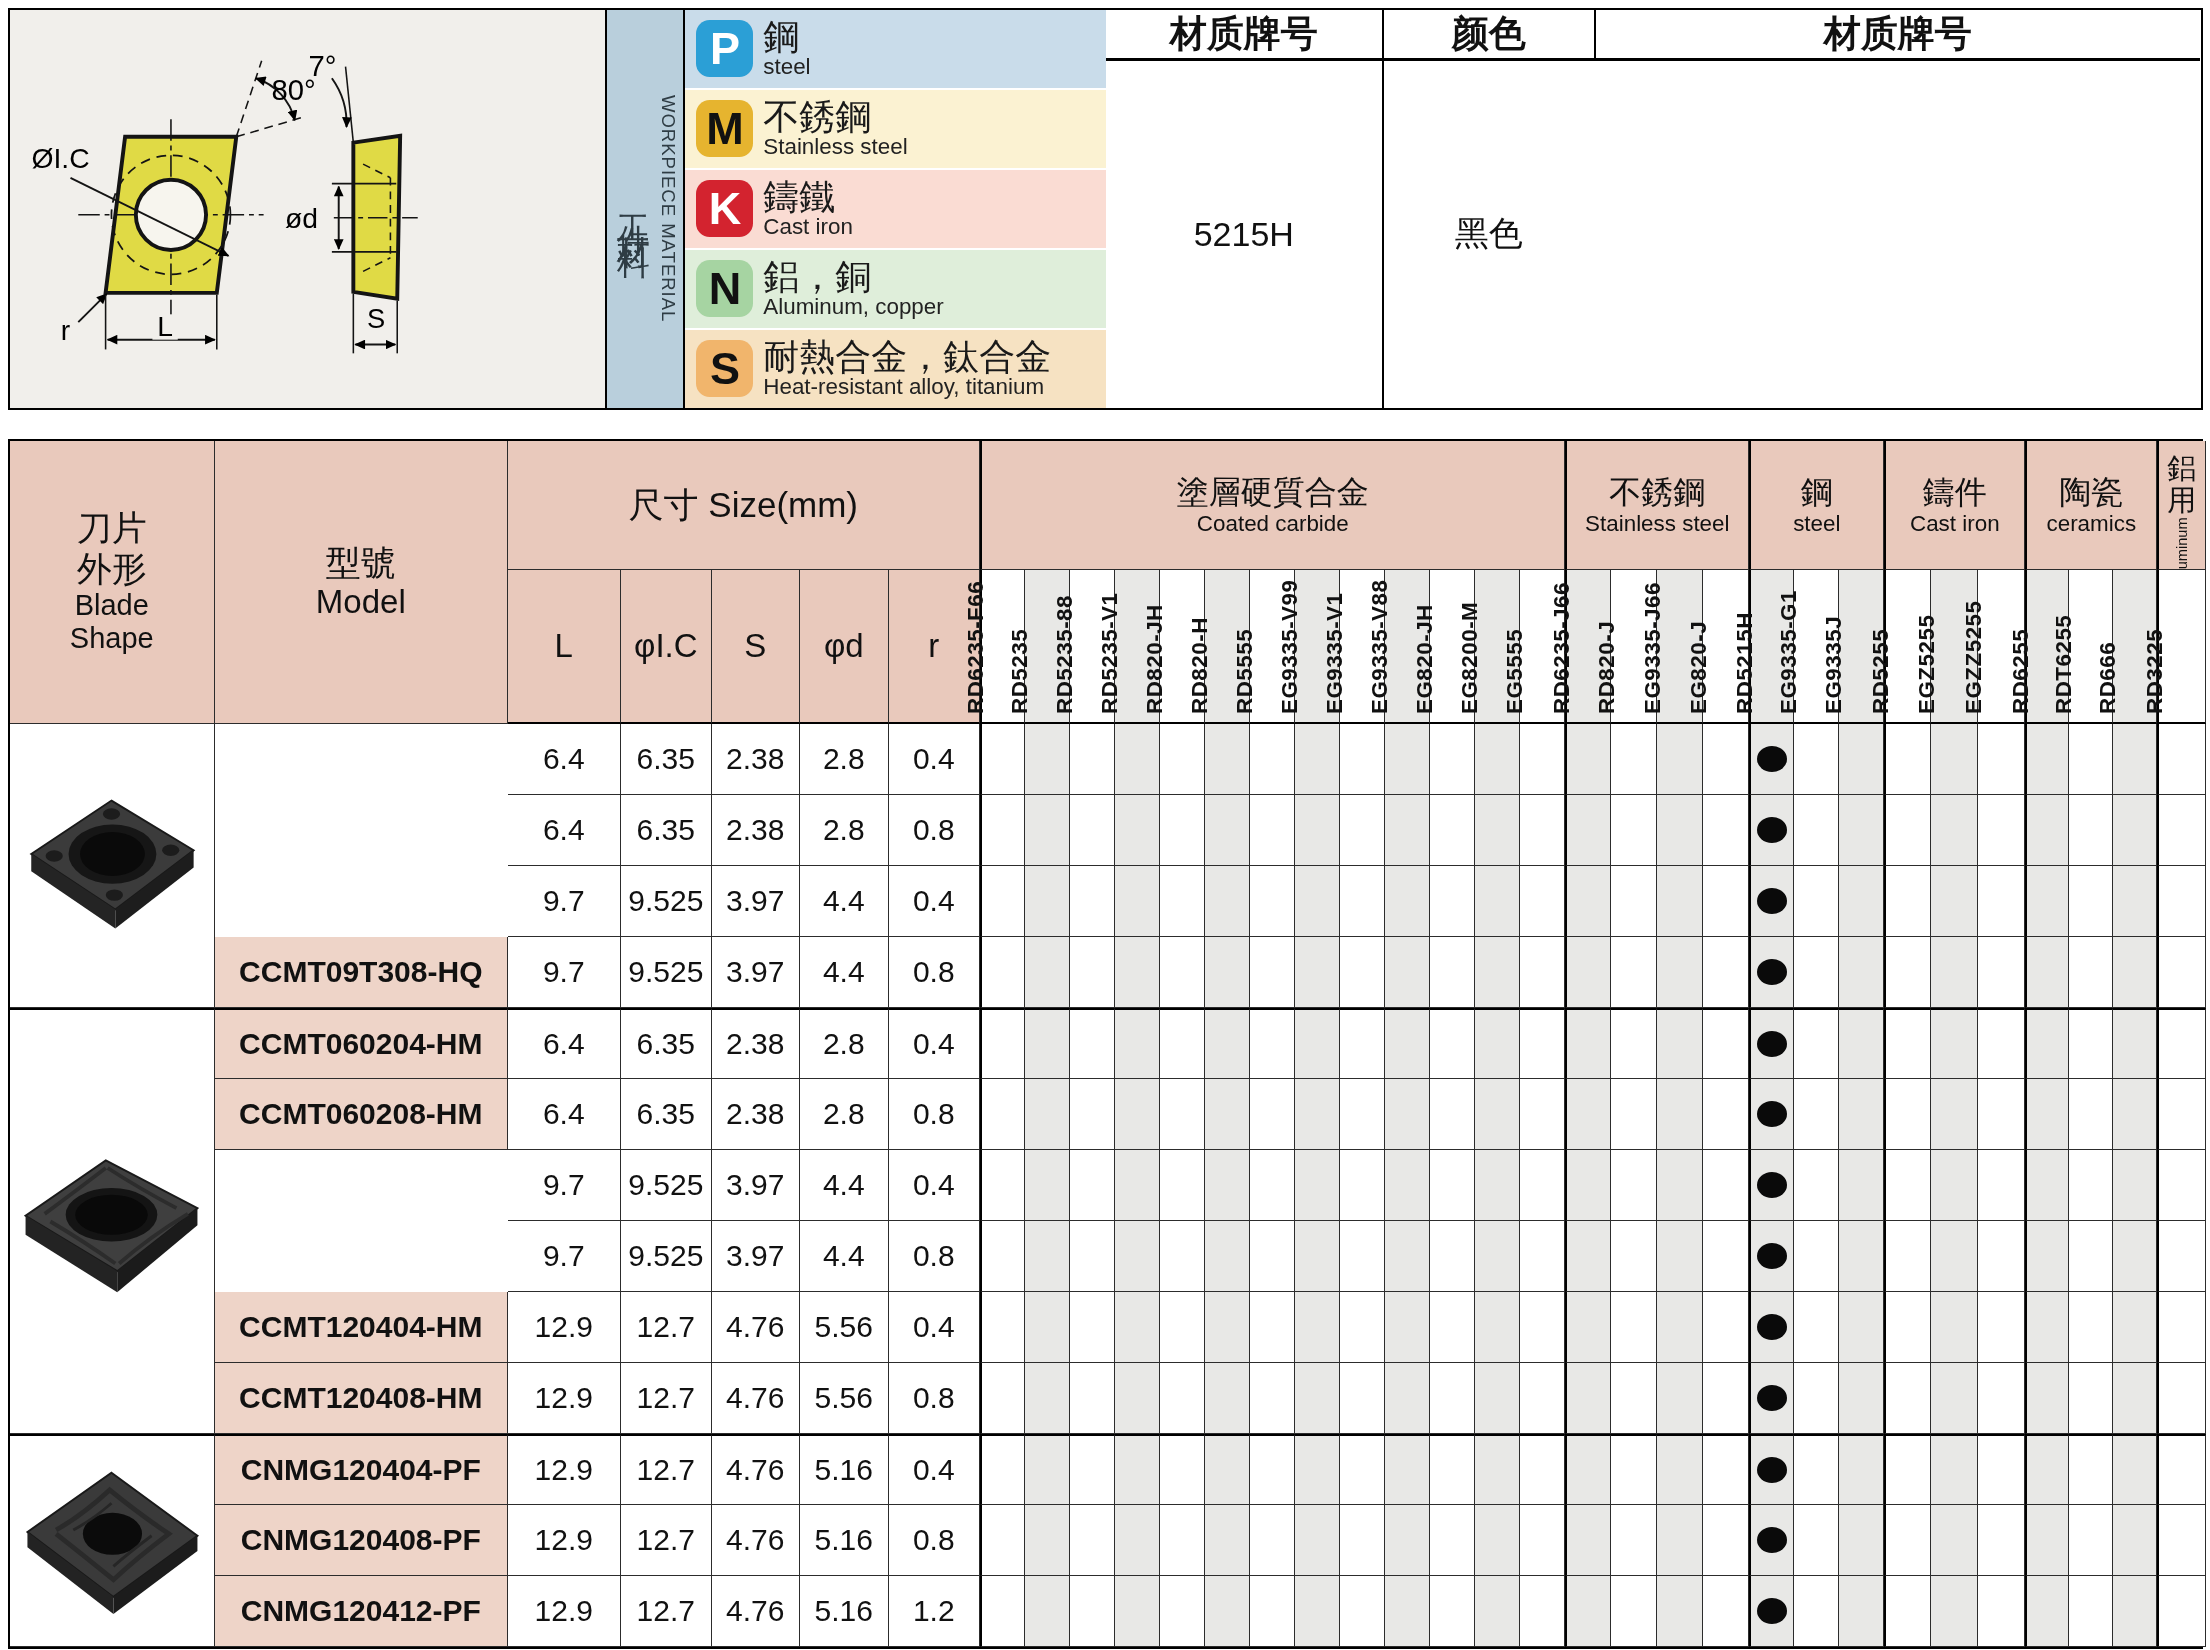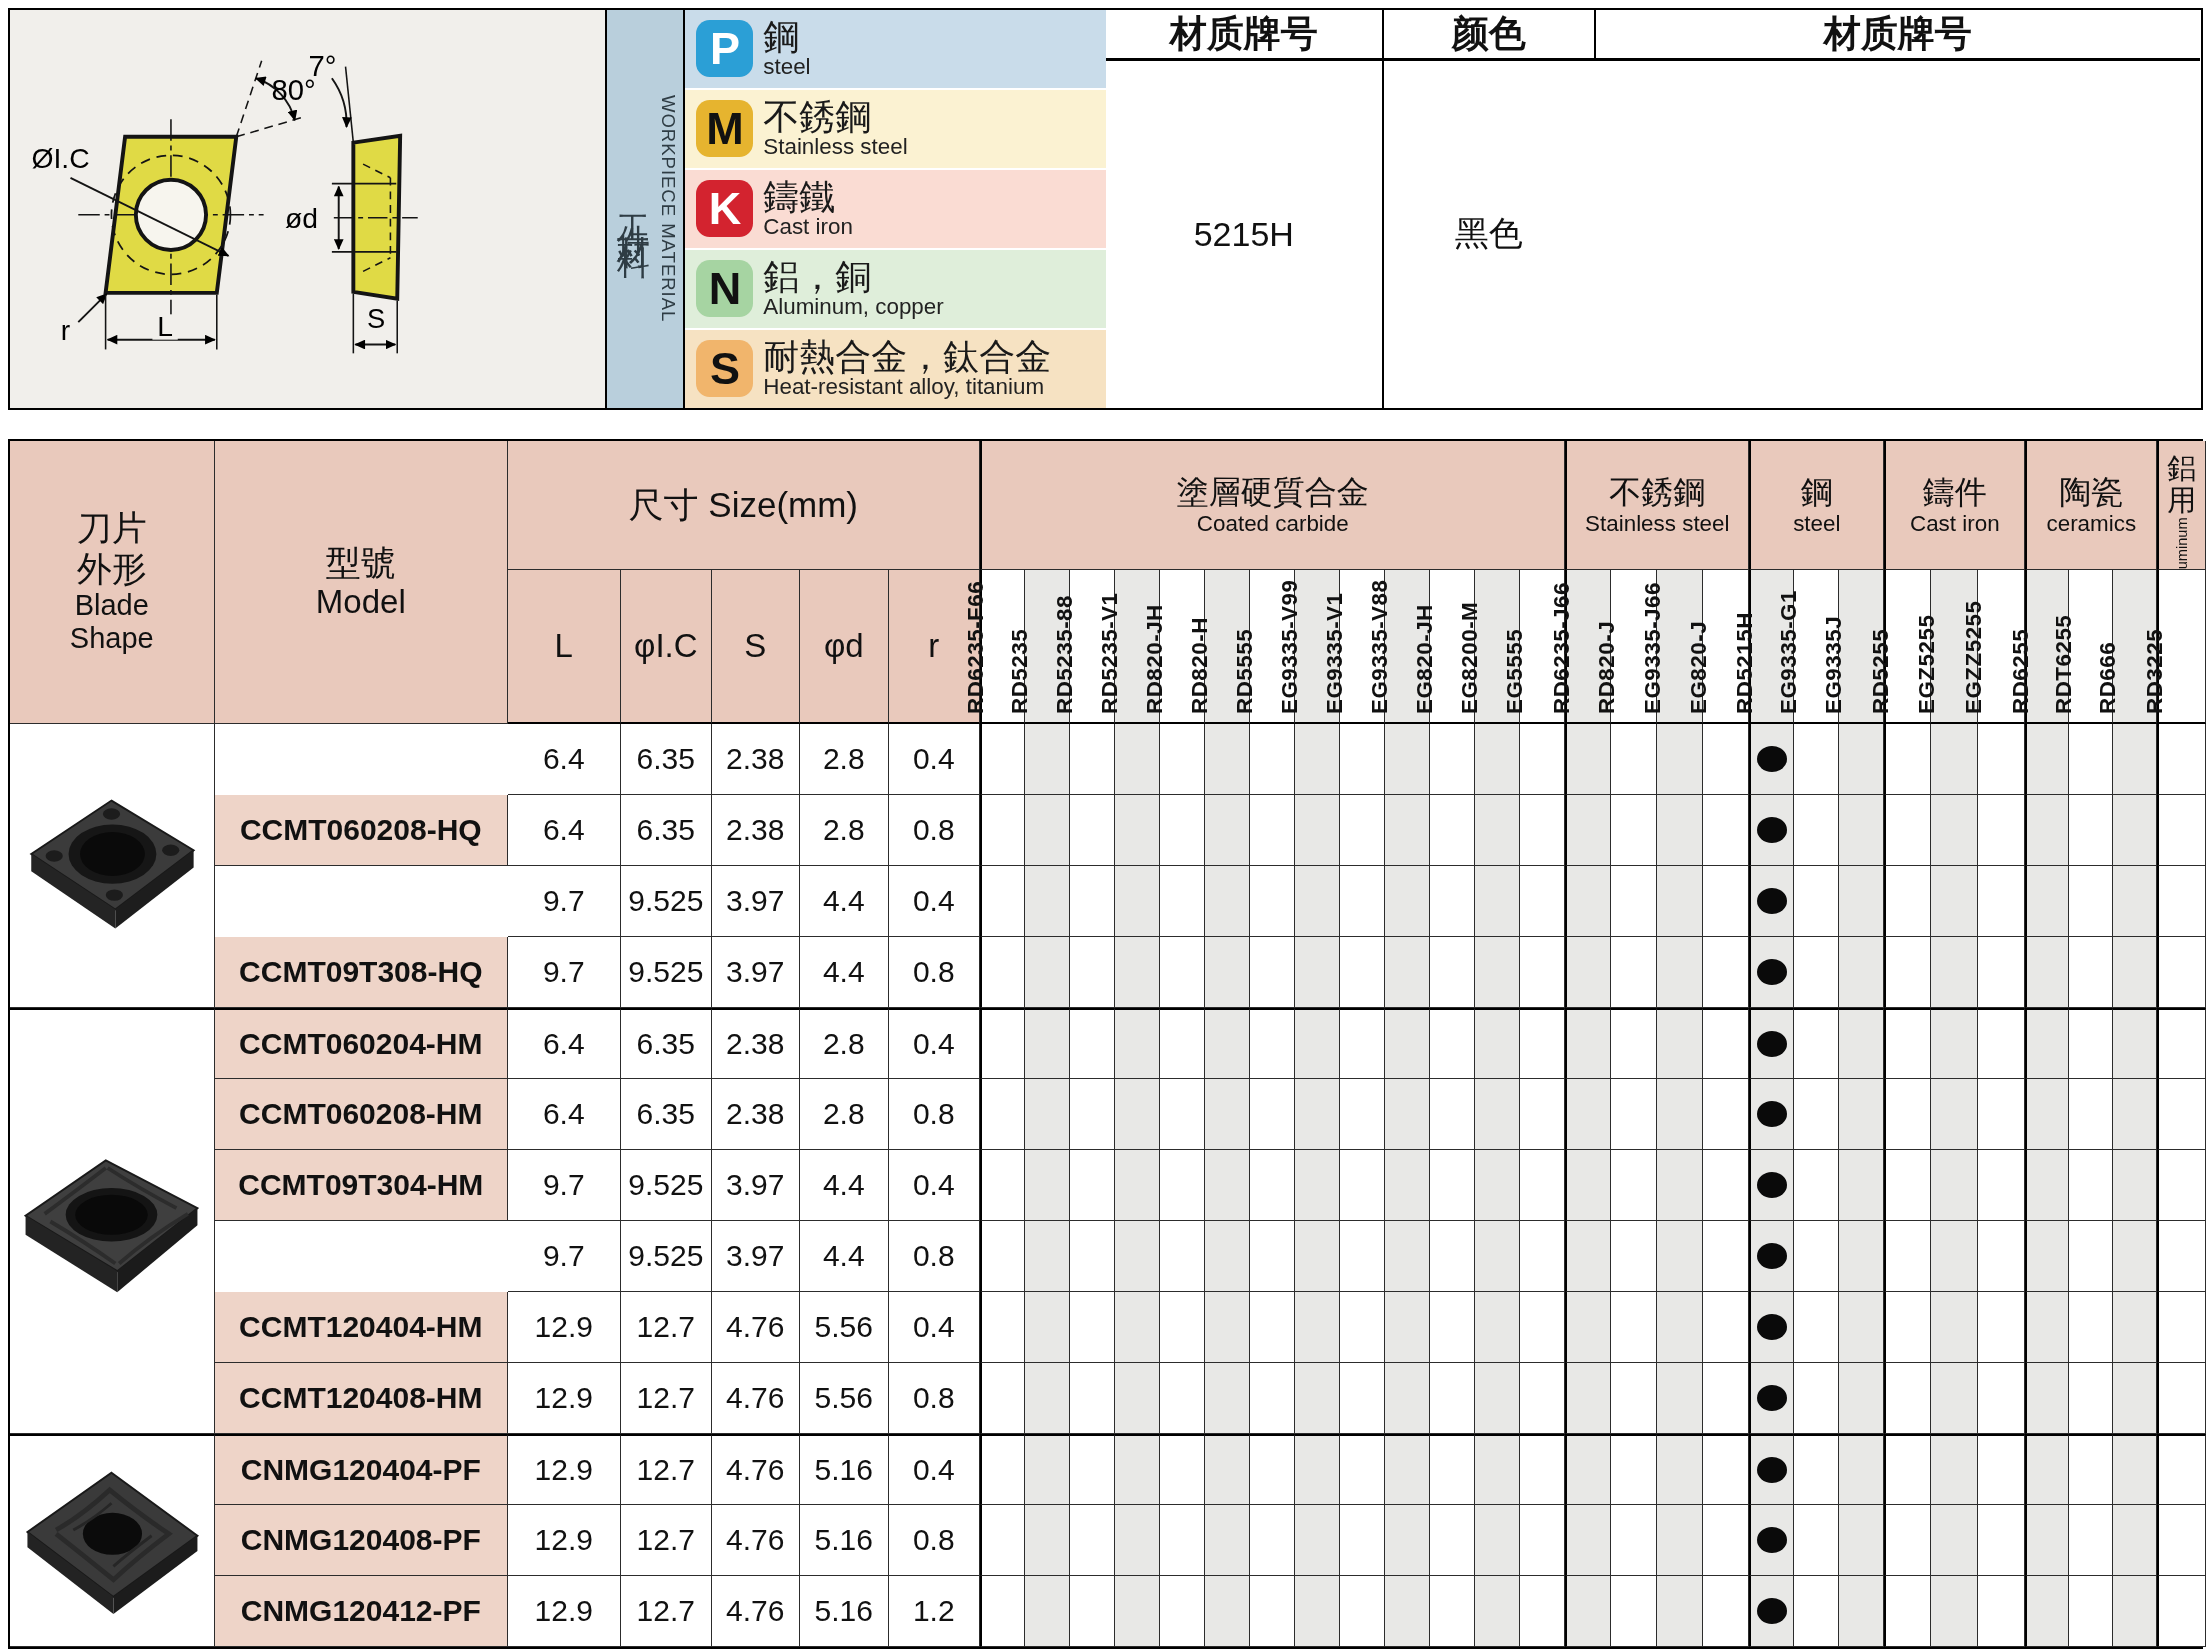--- a/index.html
+++ b/index.html
@@ -343,21 +343,20 @@
     </div>
     <div style="grid-area: 3 / 26;"></div>
     <div class="gray" style="grid-area: 3 / 27;"></div>
     <div class="bl3" style="grid-area: 3 / 28;"></div>
     <div class="gray" style="grid-area: 3 / 29;"></div>
     <div style="grid-area: 3 / 30;"></div>
     <div class="gray bl3" style="grid-area: 3 / 31;"></div>
     <div style="grid-area: 3 / 32;"></div>
     <div class="gray" style="grid-area: 3 / 33;"></div>
     <div class="bl3" style="grid-area: 3 / 34;"></div>
-    <div class="pinklight modelcell" style="grid-area: 4 / 2;">CCMT060208-HQ</div>
     <div class="sizecell" style="grid-area: 4 / 3;">6.4</div>
     <div class="sizecell" style="grid-area: 4 / 4;">6.35</div>
     <div class="sizecell" style="grid-area: 4 / 5;">2.38</div>
     <div class="sizecell" style="grid-area: 4 / 6;">2.8</div>
     <div class="sizecell" style="grid-area: 4 / 7;">0.8</div>
     <div class="bl3" style="grid-area: 4 / 8;"></div>
     <div class="gray" style="grid-area: 4 / 9;"></div>
     <div style="grid-area: 4 / 10;"></div>
     <div class="gray" style="grid-area: 4 / 11;"></div>
     <div style="grid-area: 4 / 12;"></div>
@@ -527,21 +526,20 @@
     </div>
     <div style="grid-area: 8 / 26;"></div>
     <div class="gray" style="grid-area: 8 / 27;"></div>
     <div class="bl3" style="grid-area: 8 / 28;"></div>
     <div class="gray" style="grid-area: 8 / 29;"></div>
     <div style="grid-area: 8 / 30;"></div>
     <div class="gray bl3" style="grid-area: 8 / 31;"></div>
     <div style="grid-area: 8 / 32;"></div>
     <div class="gray" style="grid-area: 8 / 33;"></div>
     <div class="bl3" style="grid-area: 8 / 34;"></div>
-    <div class="pinklight modelcell" style="grid-area: 9 / 2;">CCMT09T304-HM</div>
     <div class="sizecell" style="grid-area: 9 / 3;">9.7</div>
     <div class="sizecell" style="grid-area: 9 / 4;">9.525</div>
     <div class="sizecell" style="grid-area: 9 / 5;">3.97</div>
     <div class="sizecell" style="grid-area: 9 / 6;">4.4</div>
     <div class="sizecell" style="grid-area: 9 / 7;">0.4</div>
     <div class="bl3" style="grid-area: 9 / 8;"></div>
     <div class="gray" style="grid-area: 9 / 9;"></div>
     <div style="grid-area: 9 / 10;"></div>
     <div class="gray" style="grid-area: 9 / 11;"></div>
     <div style="grid-area: 9 / 12;"></div>

